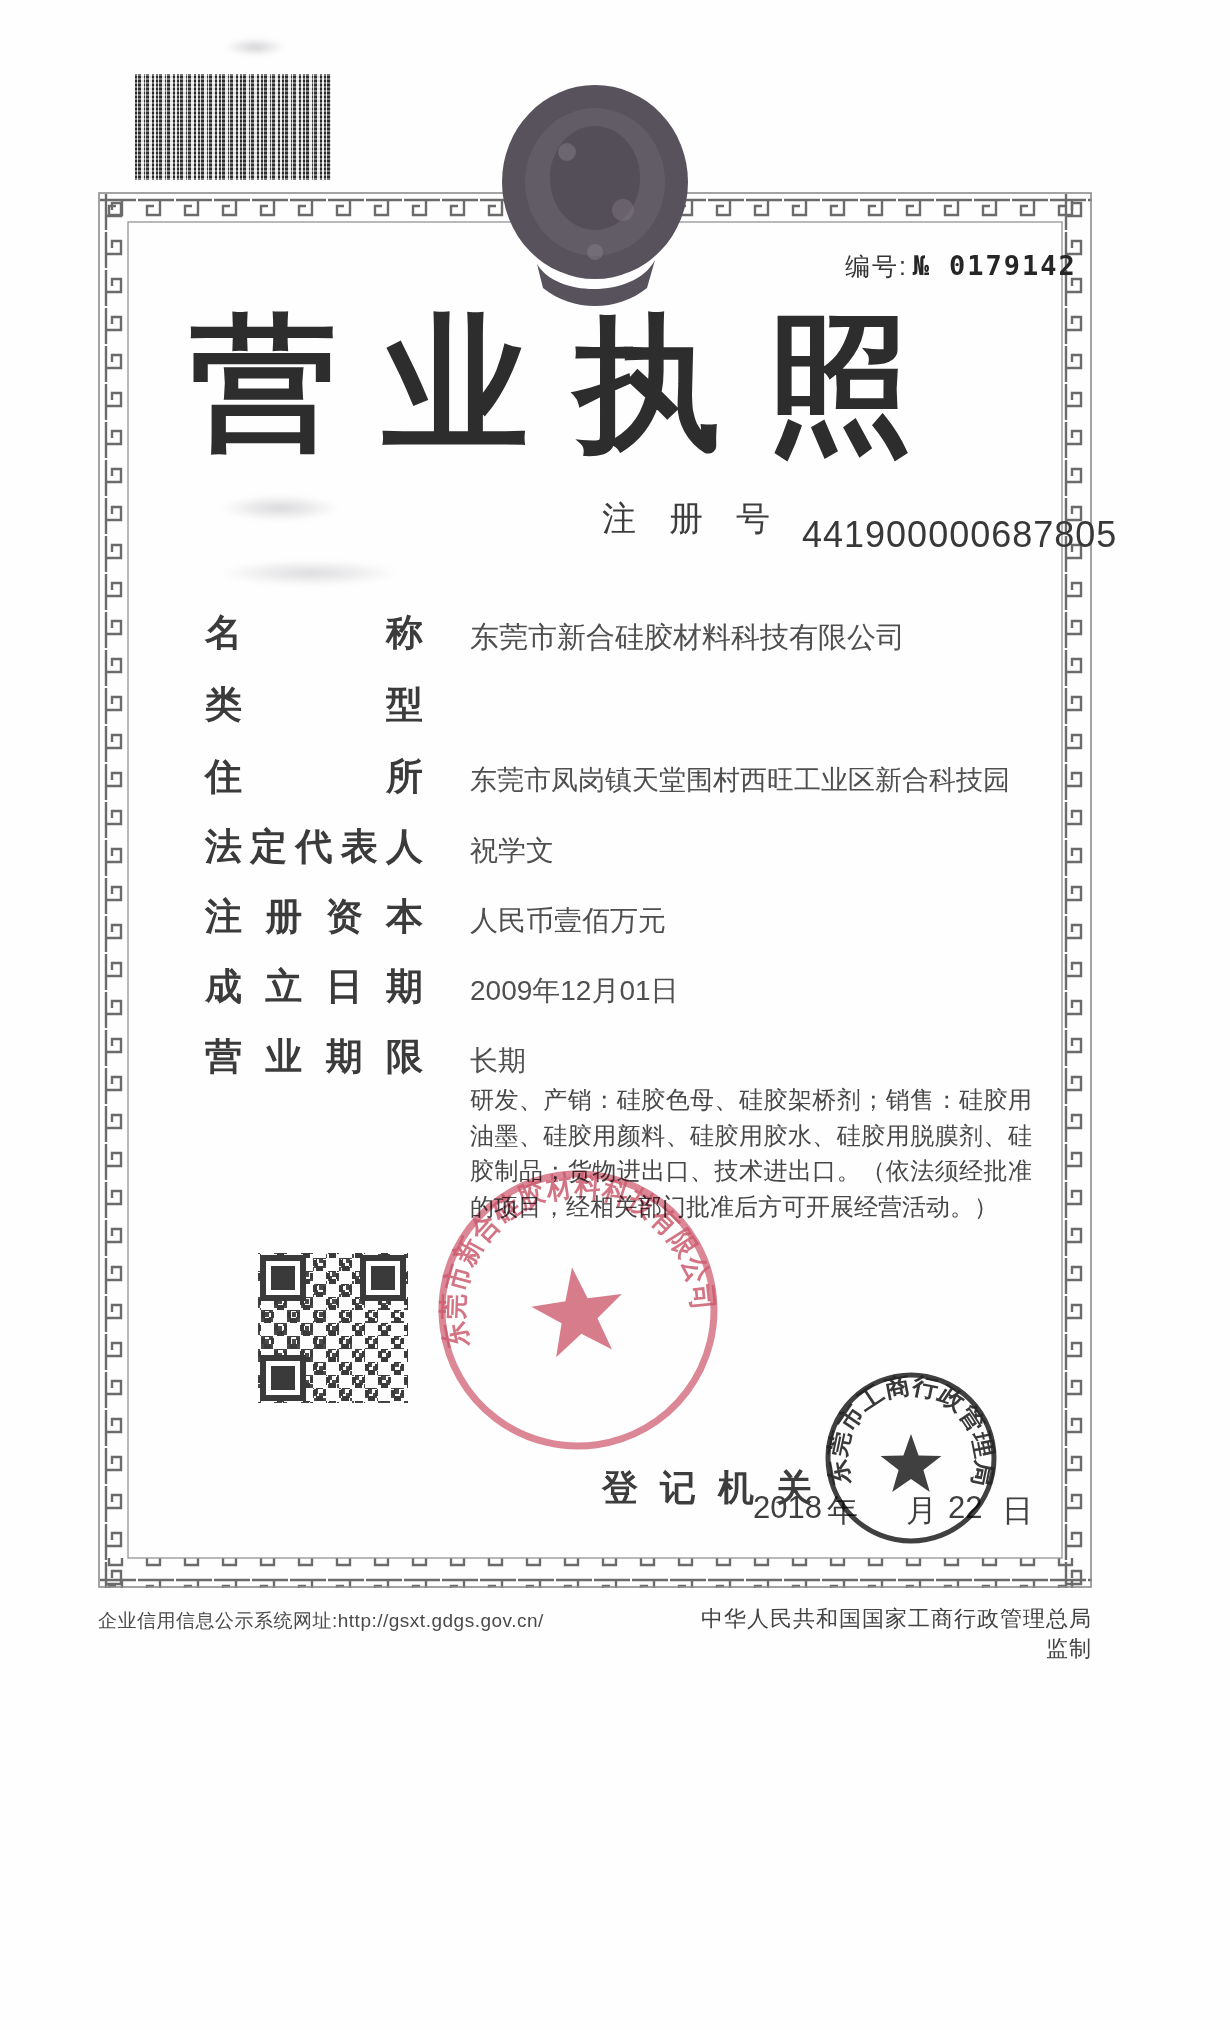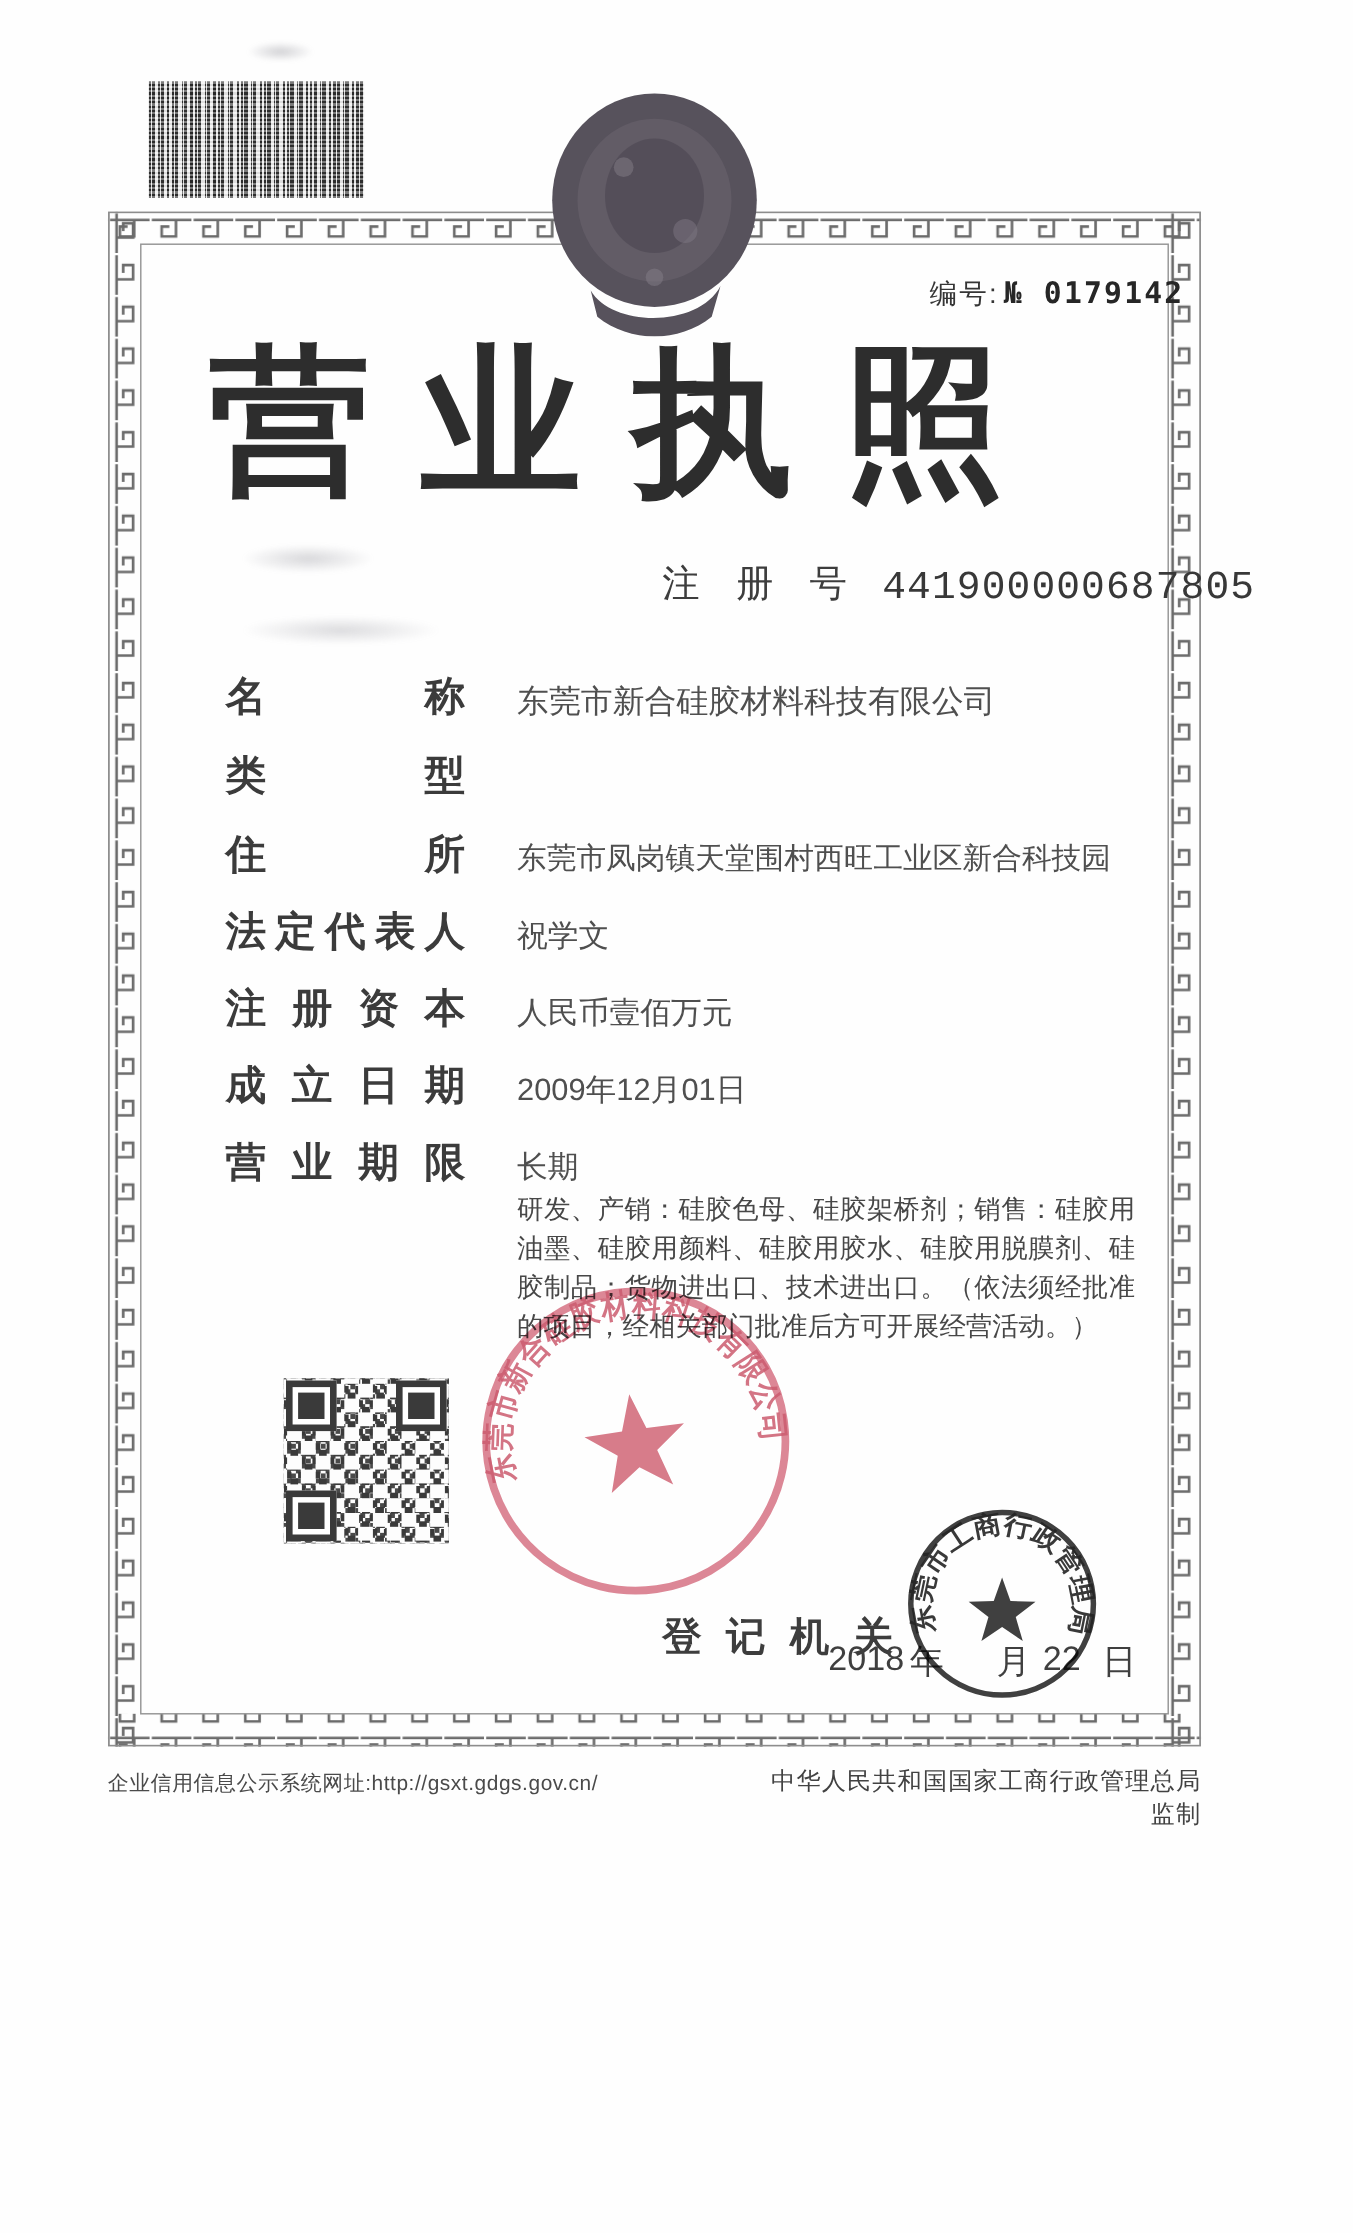--- a/index.html
+++ b/index.html
@@ -37,26 +37,26 @@
 
   
   .title{
     left:98px;top:304px;width:907px;text-align:center;
     font-size:146px;font-weight:900;color:#2d2d2d;
     letter-spacing:46px;text-indent:46px;line-height:1.1;z-index:4;
   }
 
   
   .reg-label{
-    left:602px;top:508px;width:168px;font-size:34px;color:#3d3d3d;
+    left:602px;top:496px;width:168px;font-size:34px;color:#3d3d3d;
     text-align:justify;text-align-last:justify;z-index:4;
   }
   .reg-number{
     left:802px;top:514px;font-size:36px;color:#383838;letter-spacing:1px;
-    font-family:Liberation Mono, monospace;z-index:4;
+    font-family:Liberation Sans, sans-serif;z-index:4;
   }
 
   
   .flabel{
     left:205px;width:218px;font-size:37px;font-weight:600;color:#3b3b3b;
     text-align:justify;text-align-last:justify;z-index:4;
   }
   .fvalue{left:470px;font-size:28px;color:#4f4f4f;white-space:nowrap;z-index:4;}
   .r0{top:608px;}  .v0{top:618px;font-size:29px;}
   .r1{top:680px;}  .v1{top:690px;}

